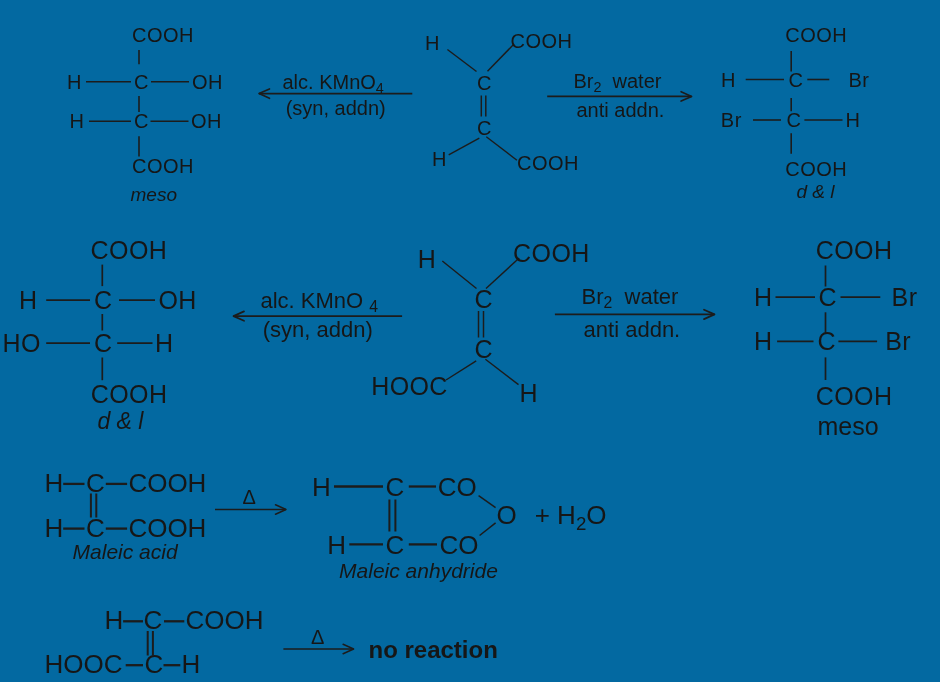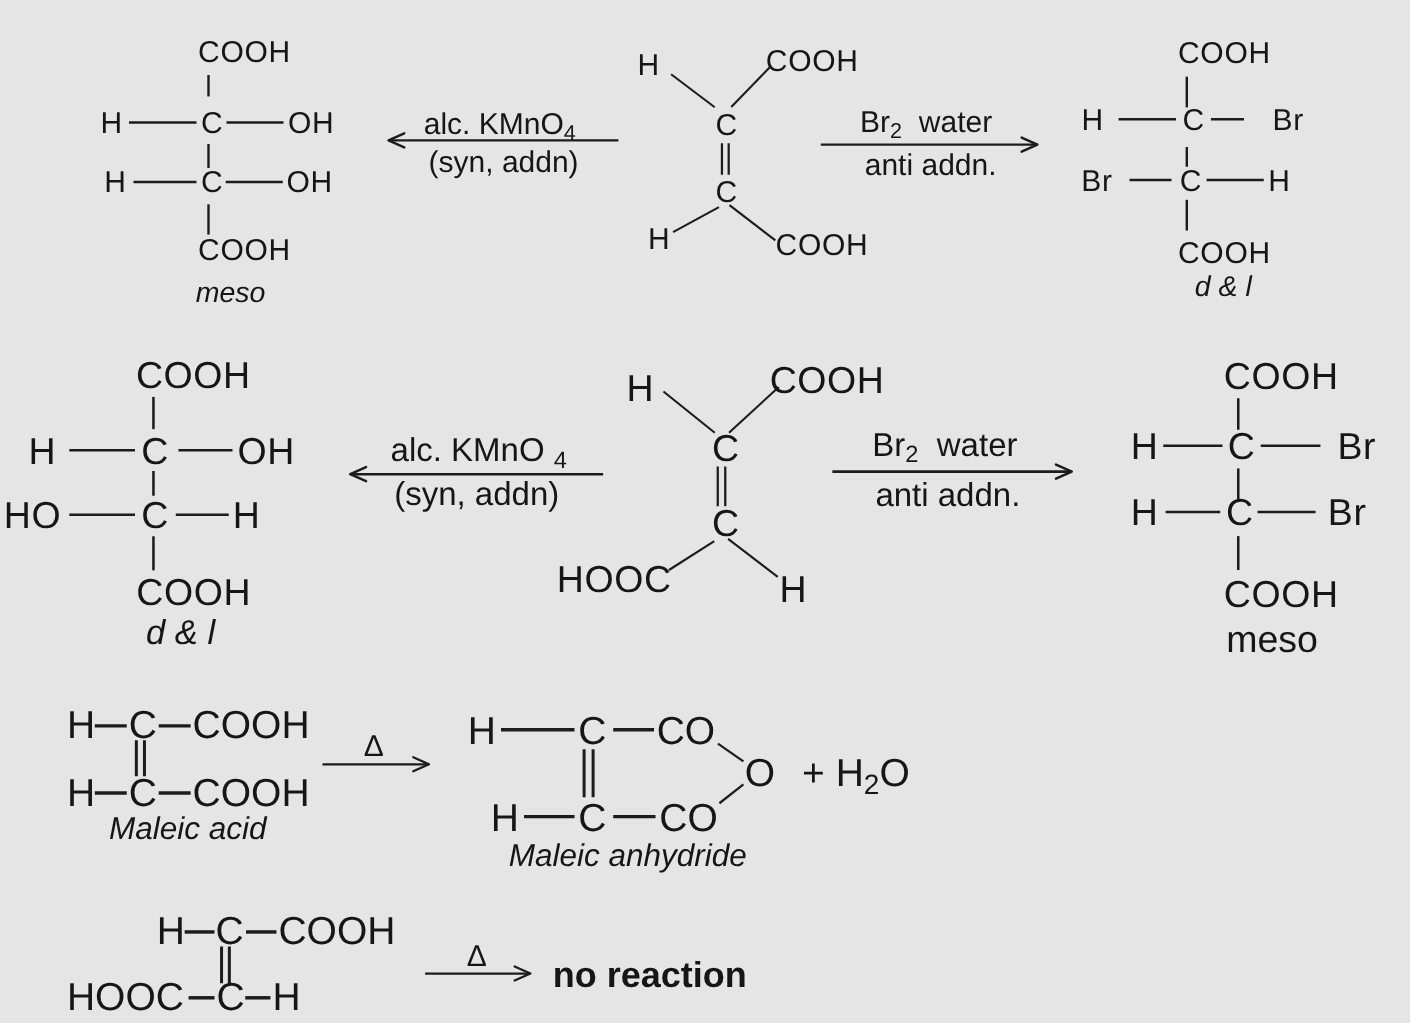--- a/index.html
+++ b/index.html
@@ -2,21 +2,21 @@
 <html><head>
 <meta charset="utf-8">
 <title>Diagram</title>
 <style>
   html, body { margin: 0; padding: 0; }
   body { background: #ffffff; font-family: "Liberation Sans", sans-serif; }
   #canvas {
     position: relative;
     width: 940px;
     height: 682px;
-    background: #e5e5e5;
+    background: #0369a1;
     overflow: hidden;
   }
   #art { position: absolute; left: 0; top: 0; }
   #art text {
     font-family: "Liberation Sans", "DejaVu Sans", sans-serif;
     fill: #161616;
     white-space: pre;
   }
   #art line, #art path { stroke: #1c1c1c; fill: none; }
 </style>

